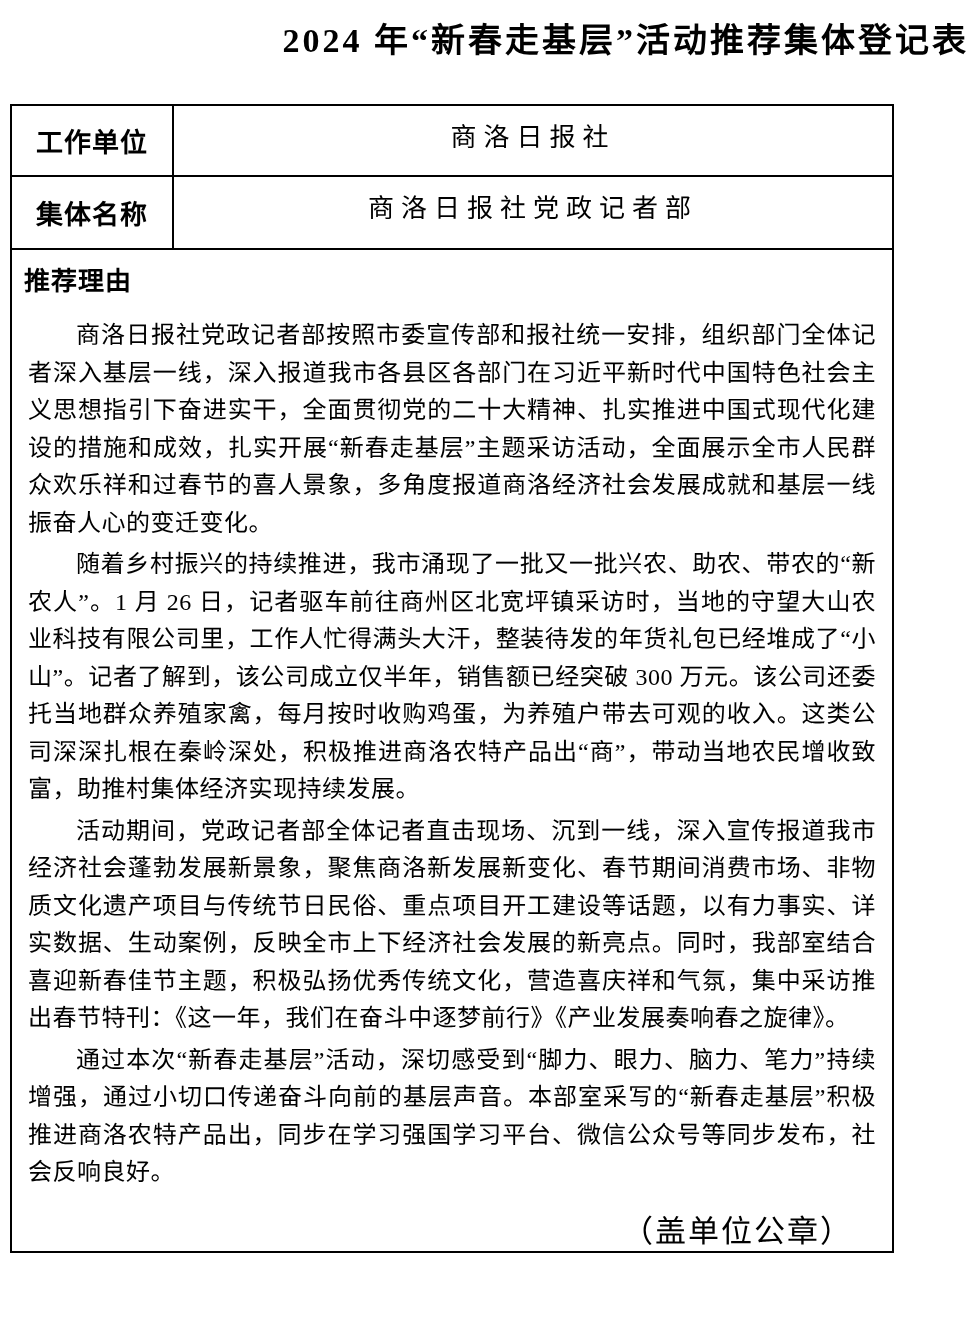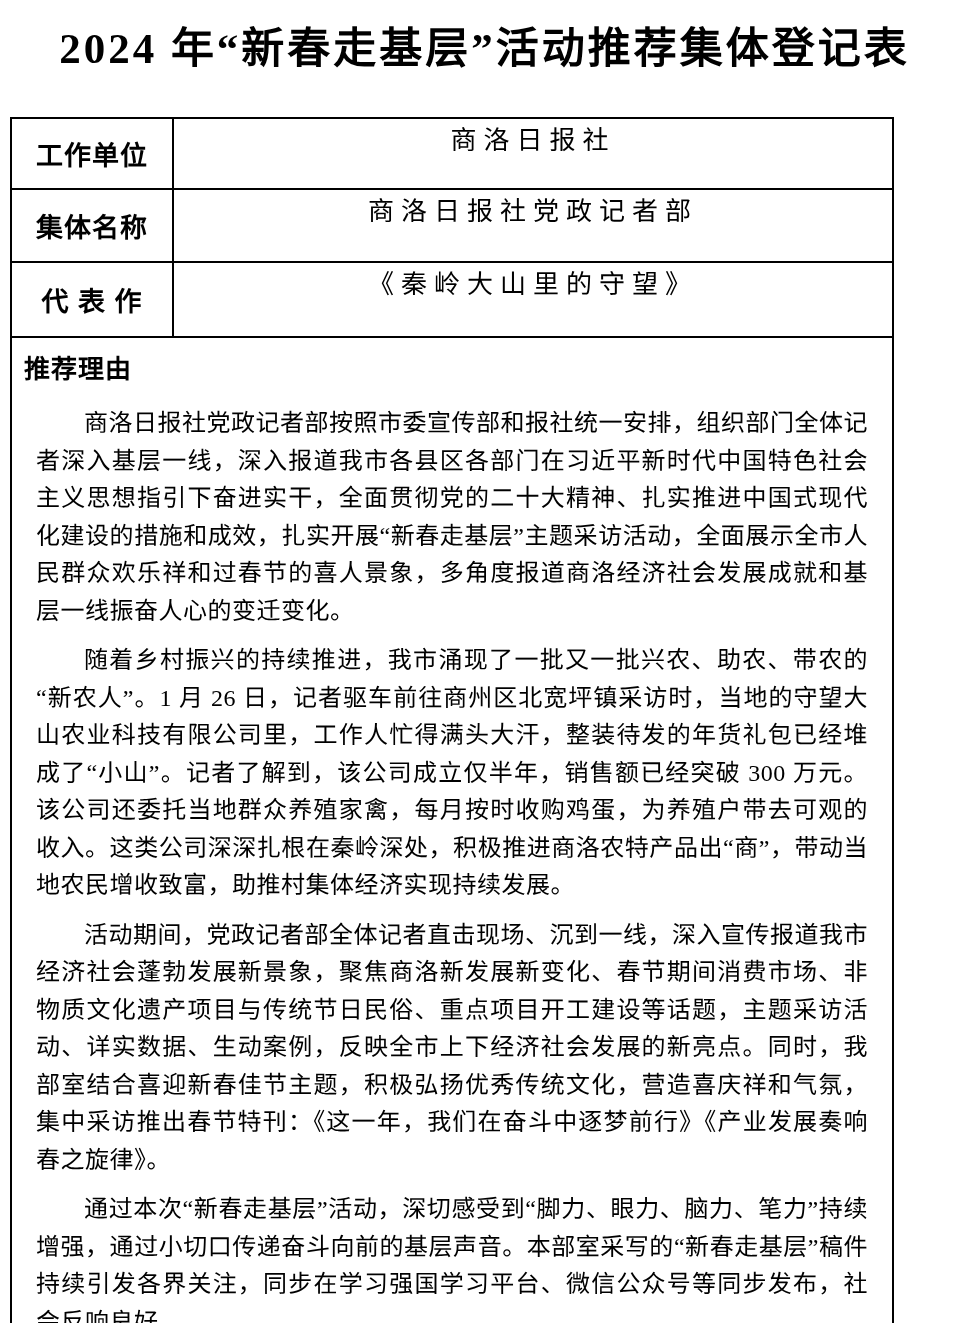--- a/index.html
+++ b/index.html
@@ -8,22 +8,22 @@
     padding: 0;
     width: 969px;
     height: 1323px;
     background: #ffffff;
     color: #000000;
     font-family: "Liberation Serif", "DejaVu Serif", serif;
     overflow: hidden;
   }
   .doc-title {
     margin: 13px 0 0 0;
-    text-align: center;
-    font-size: 43px;
+    text-align: right;
+    font-size: 34px;
     font-weight: bold;
     letter-spacing: 3px;
     font-family: "Liberation Serif", "DejaVu Serif", serif;
   }
   table.reg-table {
     border-collapse: collapse;
     table-layout: fixed;
     width: 884px;
     margin: 42px 0 0 10px;
     border: 2px solid #000000;
@@ -38,21 +38,21 @@
     text-align: center;
     vertical-align: middle;
     font-family: "Liberation Sans", "DejaVu Sans", sans-serif;
     font-weight: bold;
     font-size: 27px;
     letter-spacing: 1px;
   }
   td.value-cell {
     text-align: center;
     vertical-align: top;
-    padding-top: 0;
+    padding-top: 10px;
     font-size: 26px;
     letter-spacing: 7px;
     font-family: Liberation Mono, monospace;
   }
   tr.row-1 td { height: 71px; }
   tr.row-2 td { height: 73px; text-align: center; }
   tr.row-3 td { height: 75px; }
   td.reason-cell {
     height: 1000px;
     vertical-align: top;
@@ -60,21 +60,21 @@
   }
   .reason-heading {
     font-family: "Liberation Sans", "DejaVu Sans", sans-serif;
     font-weight: bold;
     font-size: 26px;
     letter-spacing: 1px;
     margin: 2px 0 0 0;
   }
   .reason-body { margin-top: 20px; }
   .reason-body p {
-    margin: 12px;
+    margin: 4px;
     font-size: 24px;
     line-height: 37.5px;
     text-align: justify;
     text-indent: 2em;
     letter-spacing: 0.5px;
   }
   .seal-note {
     margin-top: 14px;
     margin-left: 598px;
     font-size: 31px;
@@ -89,30 +89,26 @@
 <table class="reg-table">
   <tbody>
     <tr class="row-1">
       <td class="label-cell">工作单位</td>
       <td class="value-cell">商洛日报社</td>
     </tr>
     <tr class="row-2">
       <td class="label-cell">集体名称</td>
       <td class="value-cell">商洛日报社党政记者部</td>
     </tr>
-    <tr class="row-3">
-      <td class="label-cell">代 表 作</td>
-      <td class="value-cell">《秦岭大山里的守望》</td>
-    </tr>
     <tr>
       <td class="reason-cell" colspan="2">
         <div class="reason-heading">推荐理由</div>
         <div class="reason-body">
           <p>商洛日报社党政记者部按照市委宣传部和报社统一安排，组织部门全体记者深入基层一线，深入报道我市各县区各部门在习近平新时代中国特色社会主义思想指引下奋进实干，全面贯彻党的二十大精神、扎实推进中国式现代化建设的措施和成效，扎实开展“新春走基层”主题采访活动，全面展示全市人民群众欢乐祥和过春节的喜人景象，多角度报道商洛经济社会发展成就和基层一线振奋人心的变迁变化。</p>
           <p>随着乡村振兴的持续推进，我市涌现了一批又一批兴农、助农、带农的“新农人”。1 月 26 日，记者驱车前往商州区北宽坪镇采访时，当地的守望大山农业科技有限公司里，工作人忙得满头大汗，整装待发的年货礼包已经堆成了“小山”。记者了解到，该公司成立仅半年，销售额已经突破 300 万元。该公司还委托当地群众养殖家禽，每月按时收购鸡蛋，为养殖户带去可观的收入。这类公司深深扎根在秦岭深处，积极推进商洛农特产品出“商”，带动当地农民增收致富，助推村集体经济实现持续发展。</p>
-          <p>活动期间，党政记者部全体记者直击现场、沉到一线，深入宣传报道我市经济社会蓬勃发展新景象，聚焦商洛新发展新变化、春节期间消费市场、非物质文化遗产项目与传统节日民俗、重点项目开工建设等话题，主题采访活动、详实数据、生动案例，反映全市上下经济社会发展的新亮点。同时，我部室结合喜迎新春佳节主题，积极弘扬优秀传统文化，营造喜庆祥和气氛，集中采访推出春节特刊：《这一年，我们在奋斗中逐梦前行》《产业发展奏响春之旋律》。</p>
-          <p>通过本次“新春走基层”活动，深切感受到“脚力、眼力、脑力、笔力”持续增强，通过小切口传递奋斗向前的基层声音。本部室采写的“新春走基层”稿件持续引发各界关注，同步在学习强国学习平台、微信公众号等同步发布，社会反响良好。</p>
+          <p>活动期间，党政记者部全体记者直击现场、沉到一线，深入宣传报道我市经济社会蓬勃发展新景象，聚焦商洛新发展新变化、春节期间消费市场、非物质文化遗产项目与传统节日民俗、重点项目开工建设等话题，以有力事实、详实数据、生动案例，反映全市上下经济社会发展的新亮点。同时，我部室结合喜迎新春佳节主题，积极弘扬优秀传统文化，营造喜庆祥和气氛，集中采访推出春节特刊：《这一年，我们在奋斗中逐梦前行》《产业发展奏响春之旋律》。</p>
+          <p>通过本次“新春走基层”活动，深切感受到“脚力、眼力、脑力、笔力”持续增强，通过小切口传递奋斗向前的基层声音。本部室采写的“新春走基层”积极推进商洛农特产品出，同步在学习强国学习平台、微信公众号等同步发布，社会反响良好。</p>
         </div>
         <div class="seal-note">（盖单位公章）</div>
       </td>
     </tr>
   </tbody>
 </table>
 
 </body></html>

